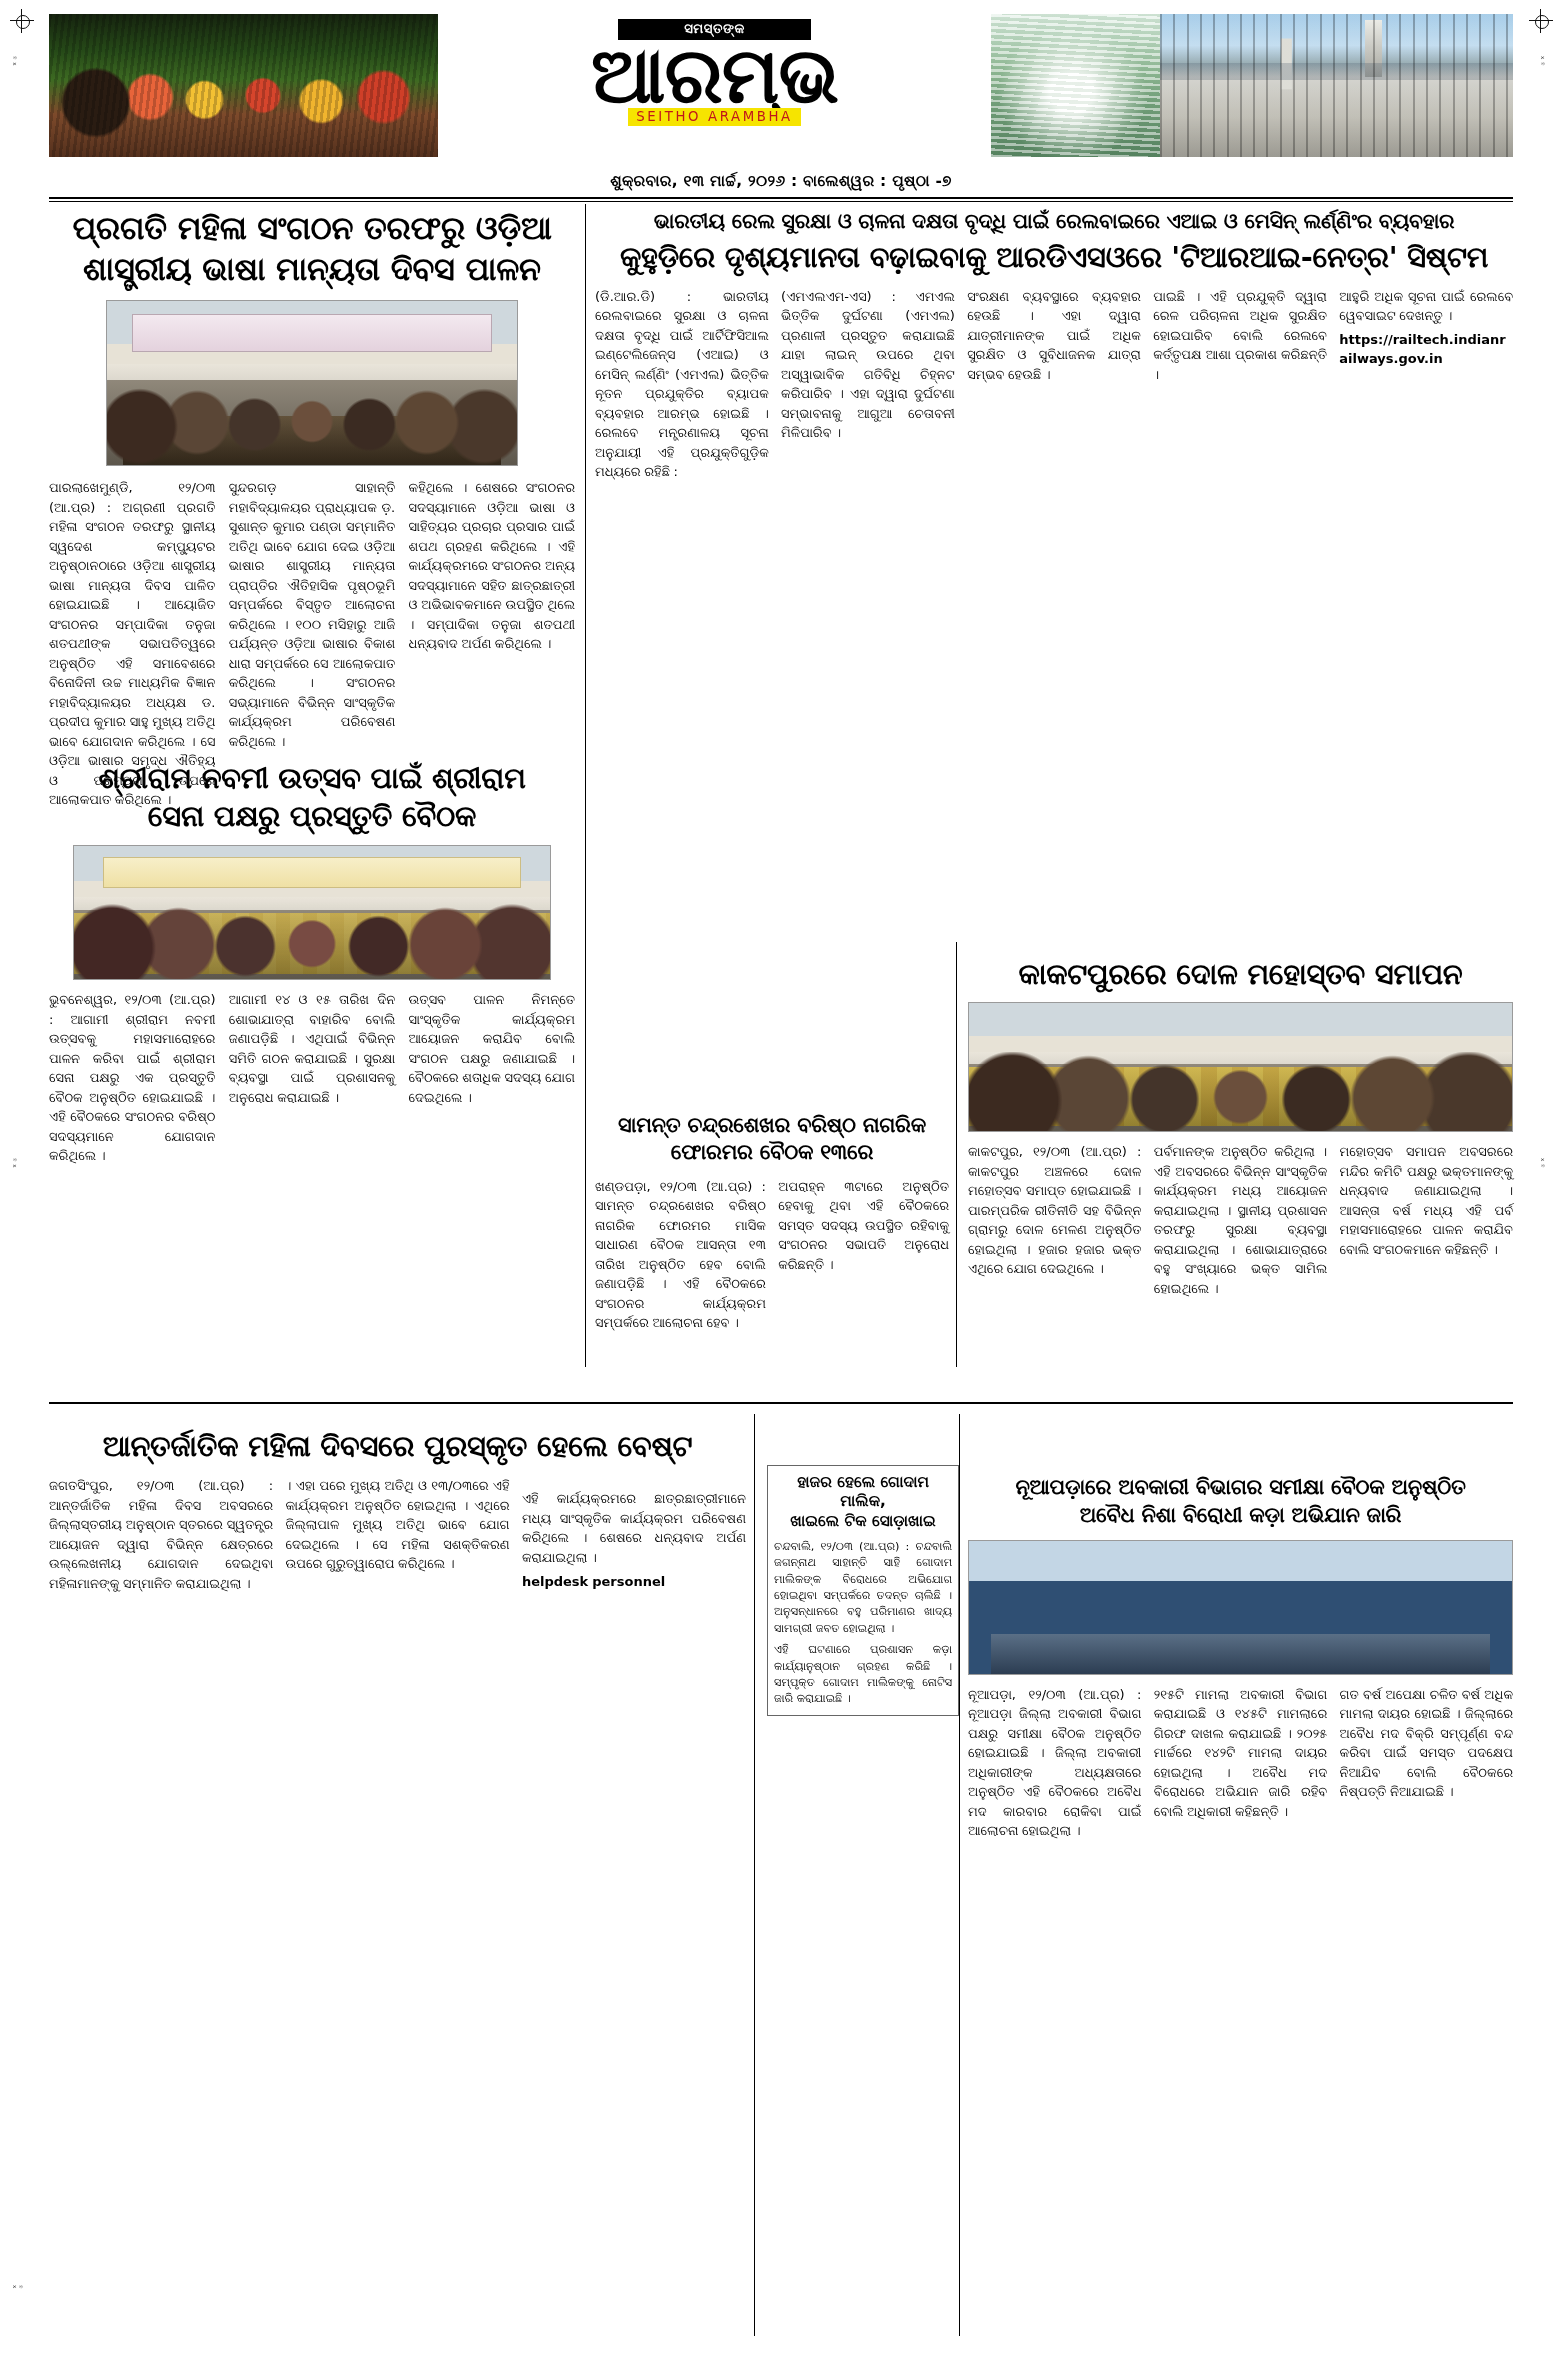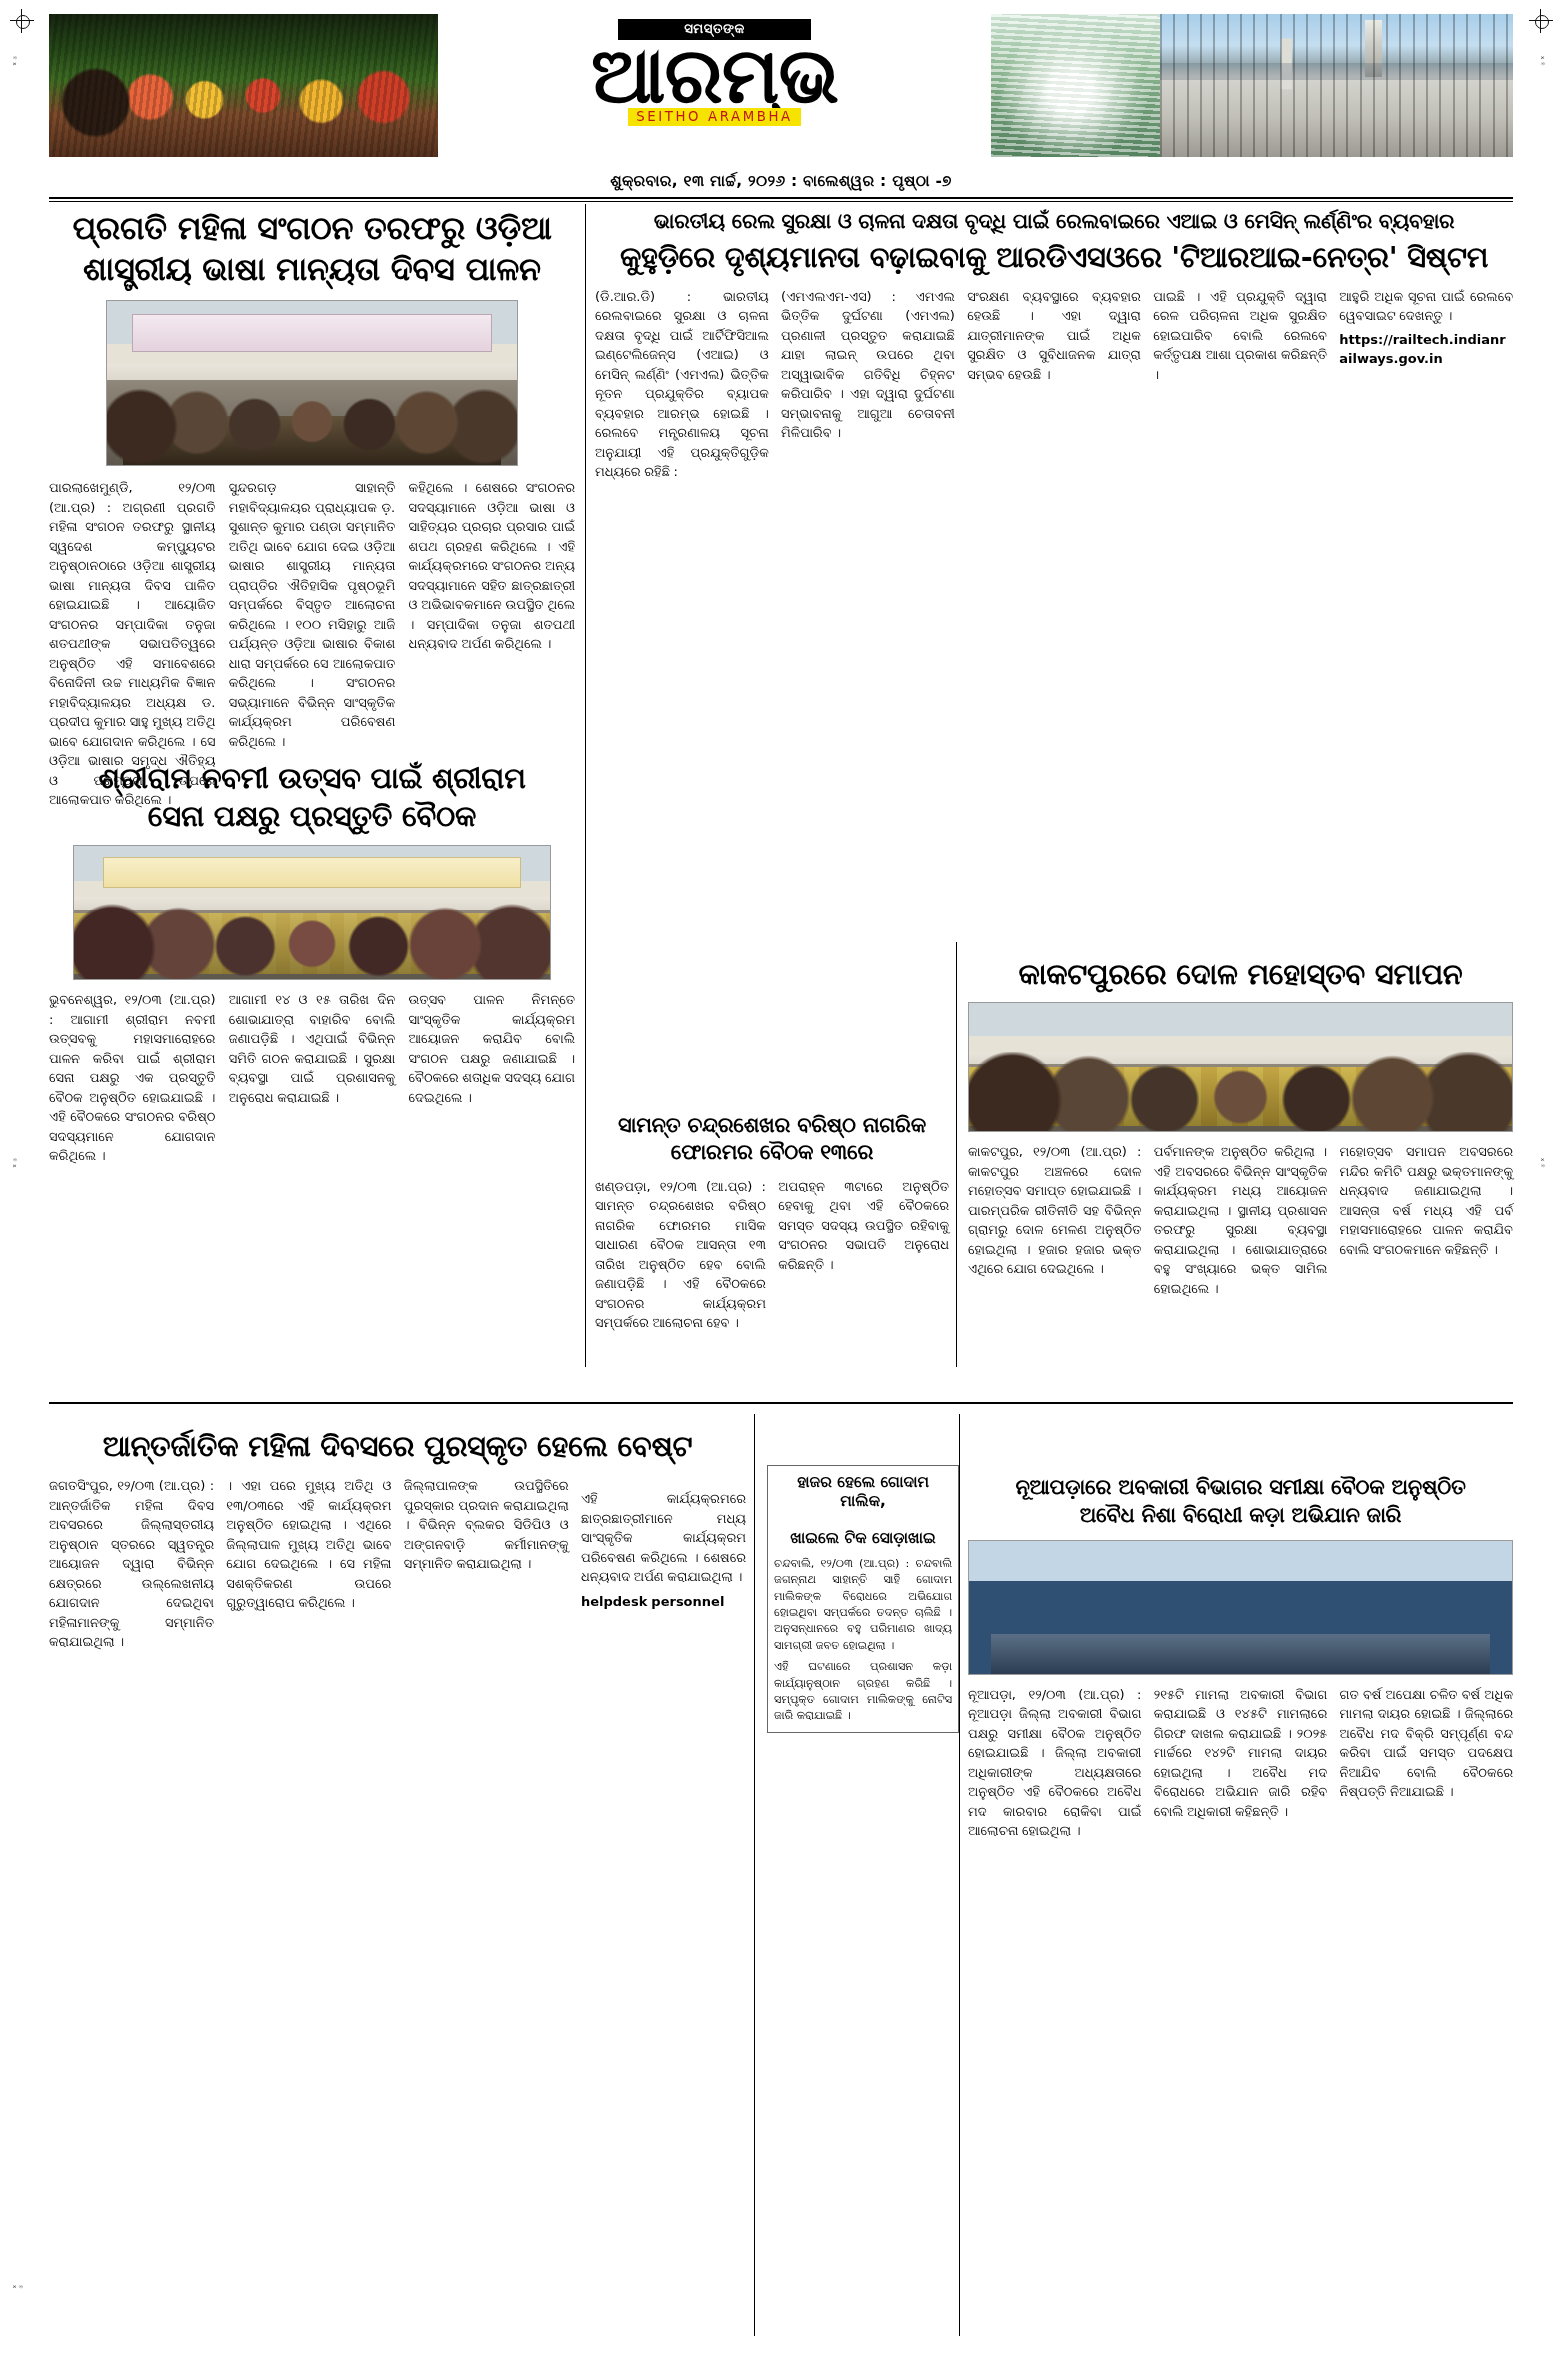--- a/index.html
+++ b/index.html
@@ -218,34 +218,33 @@
   </div>
 
   <div class="rule-thin" style="left:49px;top:1402px;width:1464px;height:1.5px;background:#000;"></div>
 
   <div class="block" style="left:49px;top:1429px;width:697px;">
     <div class="hl hl-l">ଆନ୍ତର୍ଜାତିକ ମହିଳା ଦିବସରେ ପୁରସ୍କୃତ ହେଲେ ବେଷ୍ଟ</div>
 
     <div style="display:flex;gap:12.3px;margin-top:12.3px;">
       <div class="bodytext" style="flex:1;">ଜଗତସିଂପୁର, ୧୨/୦୩ (ଆ.ପ୍ର) : ଆନ୍ତର୍ଜାତିକ ମହିଳା ଦିବସ ଅବସରରେ ଜିଲ୍ଲାସ୍ତରୀୟ ଅନୁଷ୍ଠାନ ସ୍ତରରେ ସ୍ୱତନ୍ତ୍ର ଆୟୋଜନ ଦ୍ୱାରା ବିଭିନ୍ନ କ୍ଷେତ୍ରରେ ଉଲ୍ଲେଖନୀୟ ଯୋଗଦାନ ଦେଇଥିବା ମହିଳାମାନଙ୍କୁ ସମ୍ମାନିତ କରାଯାଇଥିଲା ।</div>
       <div class="bodytext" style="flex:1;">। ଏହା ପରେ ମୁଖ୍ୟ ଅତିଥି ଓ ୧୩/୦୩ରେ ଏହି କାର୍ଯ୍ୟକ୍ରମ ଅନୁଷ୍ଠିତ ହୋଇଥିଲା । ଏଥିରେ ଜିଲ୍ଲାପାଳ ମୁଖ୍ୟ ଅତିଥି ଭାବେ ଯୋଗ ଦେଇଥିଲେ । ସେ ମହିଳା ସଶକ୍ତିକରଣ ଉପରେ ଗୁରୁତ୍ୱାରୋପ କରିଥିଲେ ।</div>
-      <div class="bodytext" style="flex:1;">ଜିଲ୍ଲାପାଳଙ୍କ ଉପସ୍ଥିତିରେ ପୁରସ୍କାର ପ୍ରଦାନ କରାଯାଇଥିଲା । ବିଭିନ୍ନ ବ୍ଲକର ସିଡିପିଓ ଓ ଅଙ୍ଗନବାଡ଼ି କର୍ମୀମାନଙ୍କୁ ସମ୍ମାନିତ କରାଯାଇଥିଲା ।</div>
       <div style="flex:1;margin-top:13px;">
         <div class="bodytext">ଏହି କାର୍ଯ୍ୟକ୍ରମରେ ଛାତ୍ରଛାତ୍ରୀମାନେ ମଧ୍ୟ ସାଂସ୍କୃତିକ କାର୍ଯ୍ୟକ୍ରମ ପରିବେଷଣ କରିଥିଲେ । ଶେଷରେ ଧନ୍ୟବାଦ ଅର୍ପଣ କରାଯାଇଥିଲା ।</div>
         <div class="bodytext hdesk" style="margin-top:5.1px;">helpdesk personnel</div>
       </div>
     </div>
   </div>
 
   <div class="vrule" style="left:754px;top:1414px;height:922px;"></div>
   <div class="vrule" style="left:959px;top:1414px;height:922px;"></div>
 
   <div class="block boxed" style="left:767px;top:1465px;width:178px;padding:7.2px 6.1px;">
     <div class="boxhead" style="font-size:15.4px;">ହାଜର ହେଲେ ଗୋଦାମ ମାଲିକ,</div>
-    <div class="boxhead" style="font-size:15.4px;margin-top:19px;">ଖାଇଲେ ଟିକ ସୋଡ଼ାଖାଇ</div>
+    <div class="boxhead" style="font-size:15.4px;margin-top:2px;">ଖାଇଲେ ଟିକ ସୋଡ଼ାଖାଇ</div>
     <div class="tinycap" style="margin-top:8.2px;">ଚନ୍ଦବାଲି, ୧୨/୦୩ (ଆ.ପ୍ର) : ଚନ୍ଦବାଲି ଜଗନ୍ନାଥ ସାହାନ୍ତି ସାହି ଗୋଦାମ ମାଲିକଙ୍କ ବିରୋଧରେ ଅଭିଯୋଗ ହୋଇଥିବା ସମ୍ପର୍କରେ ତଦନ୍ତ ଚାଲିଛି । ଅନୁସନ୍ଧାନରେ ବହୁ ପରିମାଣର ଖାଦ୍ୟ ସାମଗ୍ରୀ ଜବତ ହୋଇଥିଲା ।</div>
     <div class="tinycap" style="margin-top:5.1px;">ଏହି ଘଟଣାରେ ପ୍ରଶାସନ କଡ଼ା କାର୍ଯ୍ୟାନୁଷ୍ଠାନ ଗ୍ରହଣ କରିଛି । ସମ୍ପୃକ୍ତ ଗୋଦାମ ମାଲିକଙ୍କୁ ନୋଟିସ ଜାରି କରାଯାଇଛି ।</div>
   </div>
 
   <div class="block" style="left:968px;top:1475px;width:545px;">
     <div class="hl hl-m">ନୂଆପଡ଼ାରେ ଅବକାରୀ ବିଭାଗର ସମୀକ୍ଷା ବୈଠକ ଅନୁଷ୍ଠିତ</div>
     <div class="hl hl-m" style="margin-top:3.1px;">ଅବୈଧ ନିଶା ବିରୋଧୀ କଡ଼ା ଅଭିଯାନ ଜାରି</div>
 
     <div class="photo ph-blue" style="margin:11.3px auto 0;width:543px;height:133px;">
       <div class="ph-tbl" style="background:linear-gradient(180deg,#5a6f86,#2c3d52);"></div>

